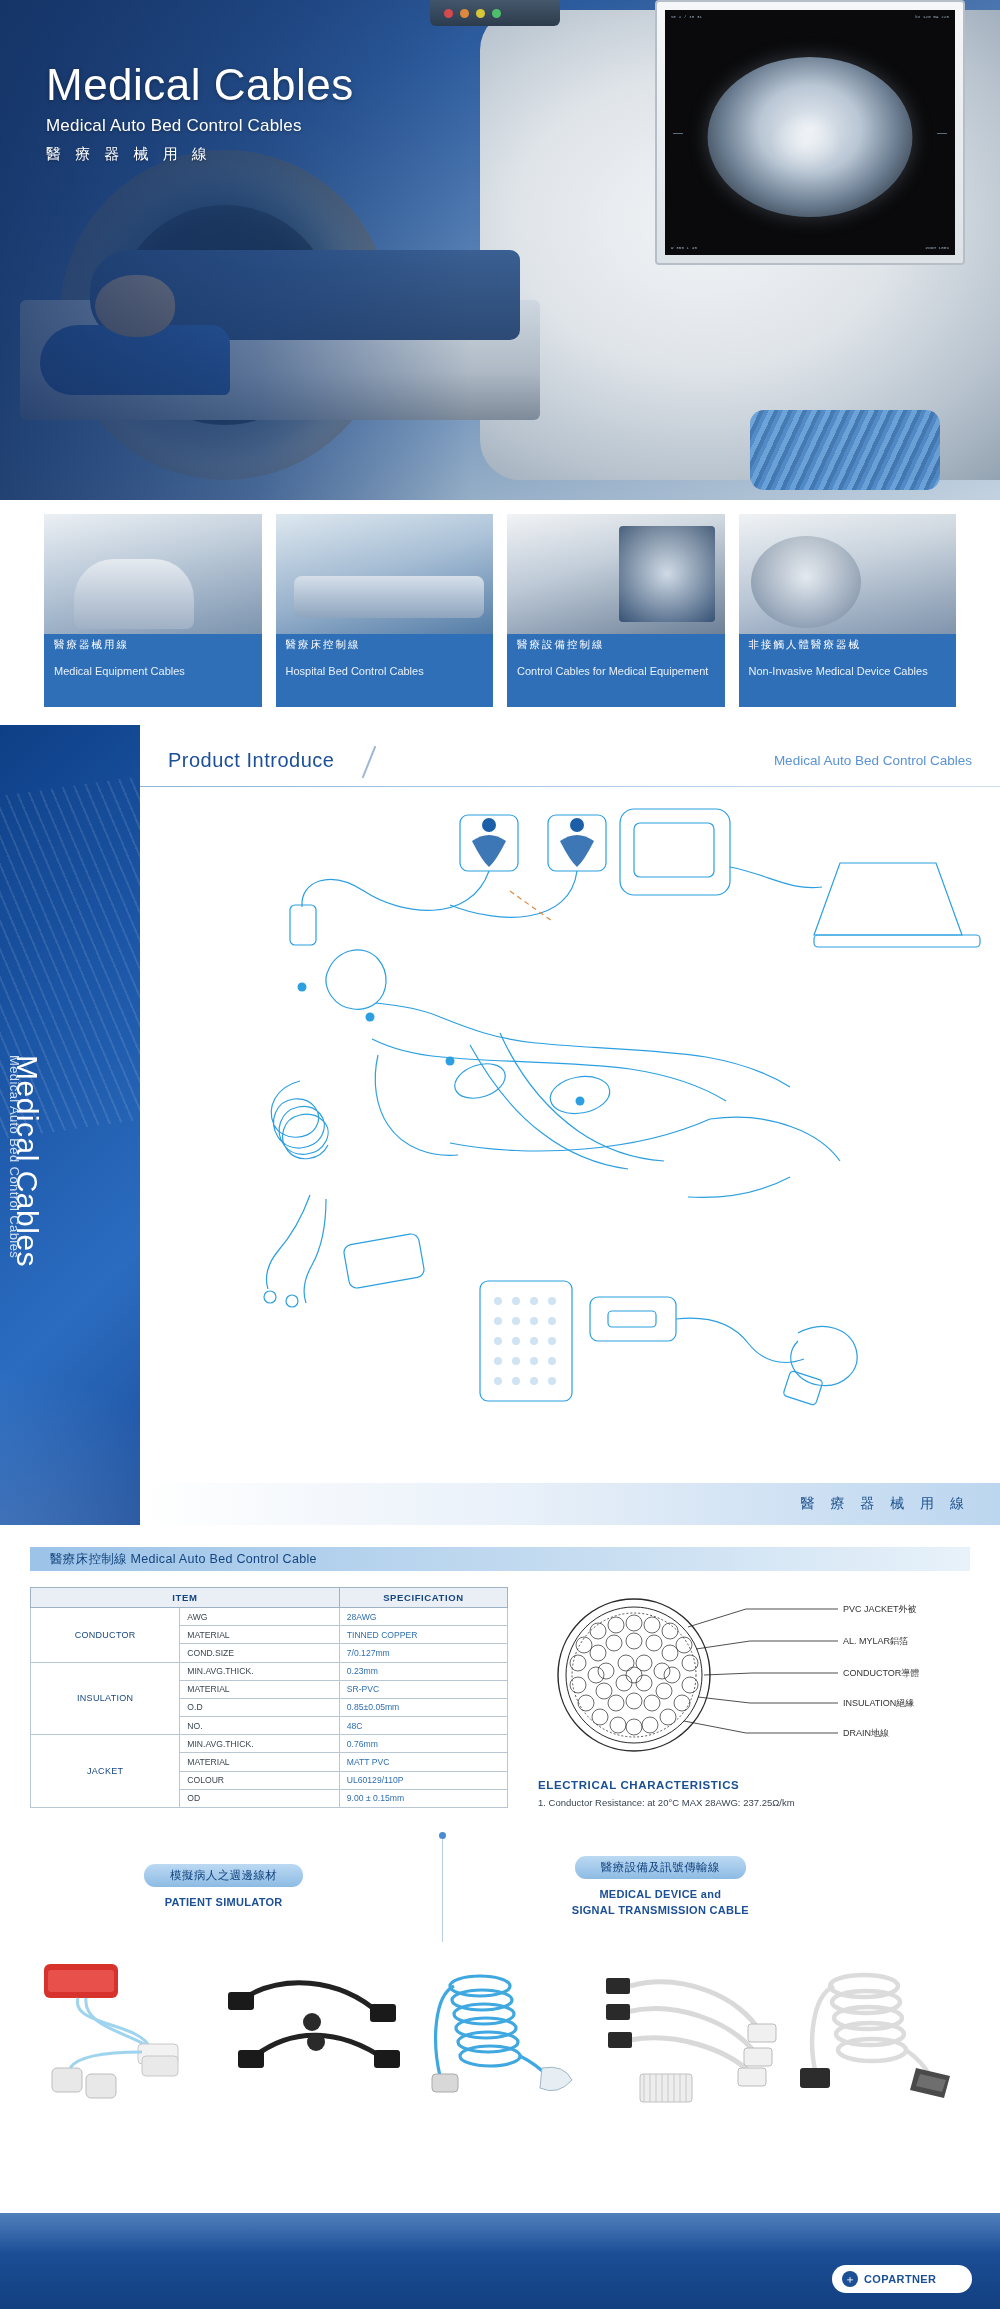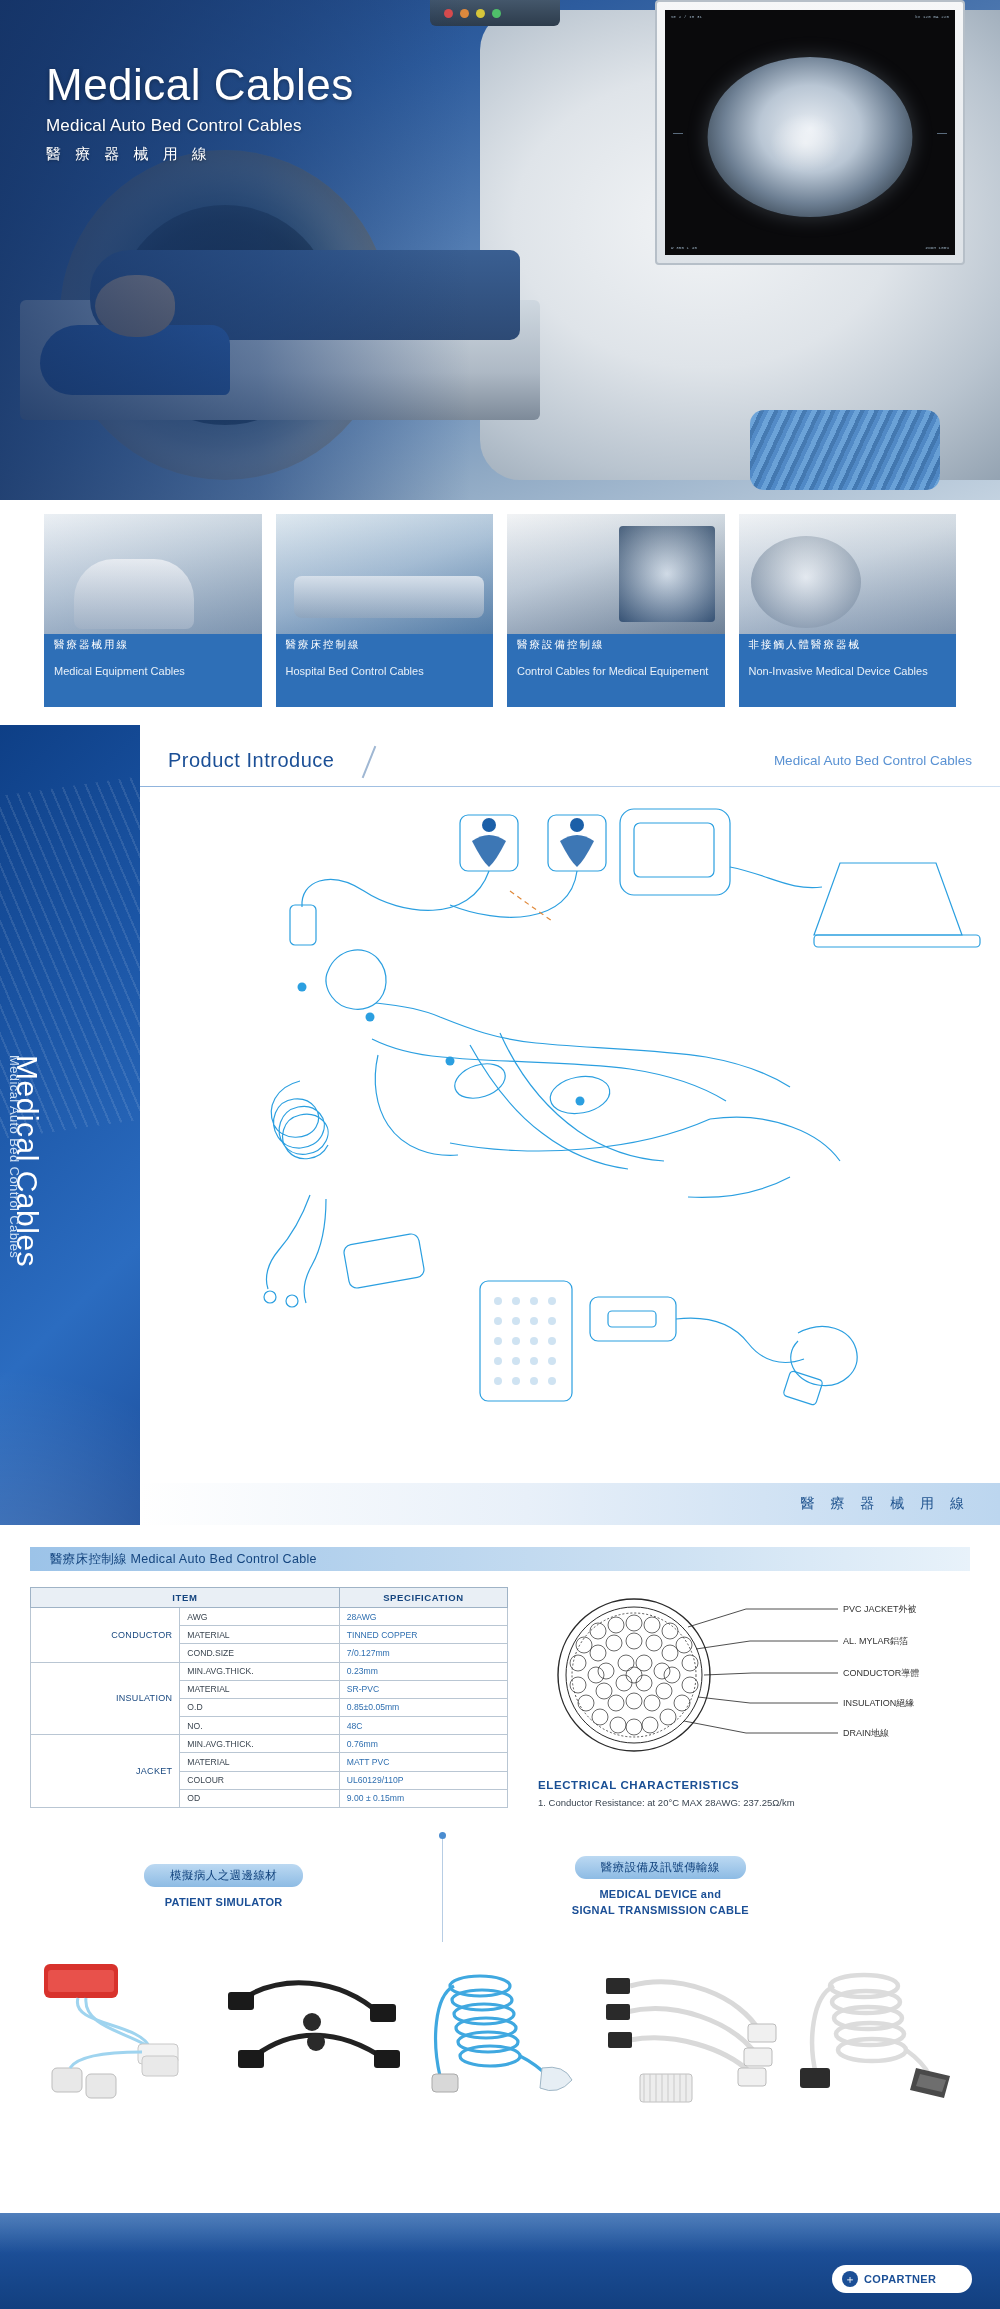--- a/index.html
+++ b/index.html
@@ -287,21 +287,21 @@
     font-size: 9.5px;
     letter-spacing: .6px;
     padding: 4px 0;
   }
   table.spec td {
     border: 1px solid #b9c6d3;
     padding: 3px 7px;
     height: 15px;
   }
   td.group {
-    text-align: right;
+    text-align: center;
     color: #17477f;
     font-size: 9px;
     letter-spacing: .3px;
     background: #fff;
   }
   td.val { color: #2f6fb0; }
 
   .cross-wrap { flex: 1; position: relative; padding-left: 30px; }
   .elec-title { color: #1a4f94; font-size: 11.5px; font-weight: bold; letter-spacing: .6px; }
   .elec-line { color: #3a4550; font-size: 9.5px; margin-top: 6px; }

